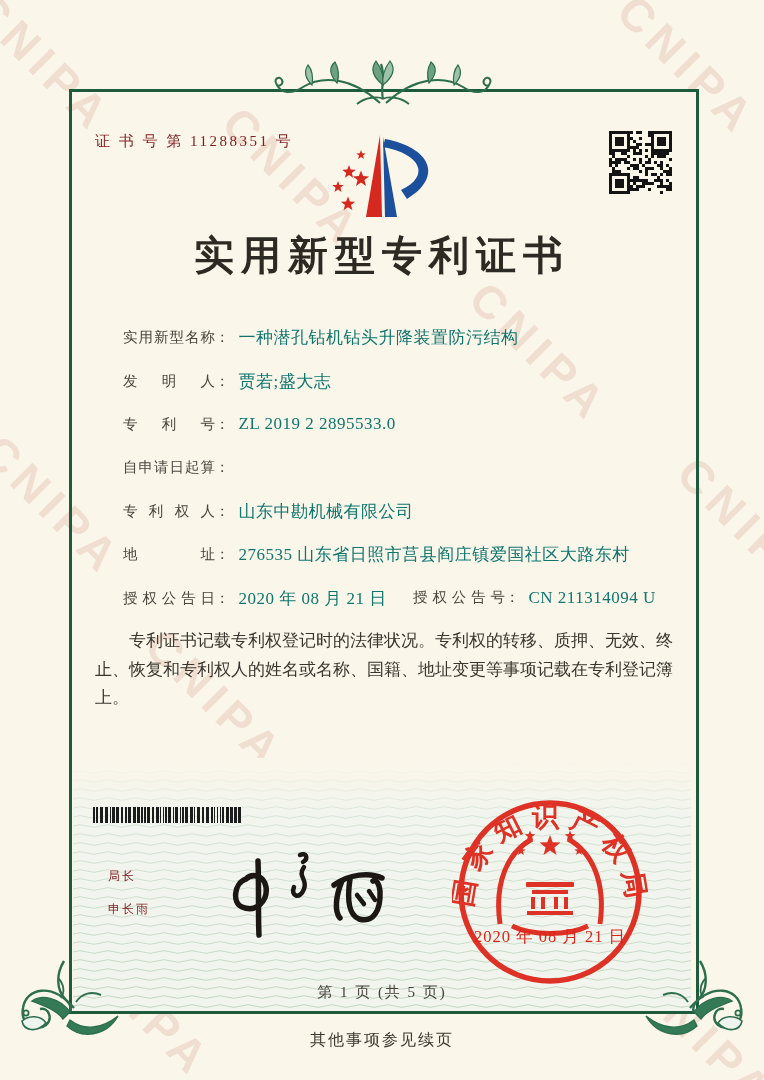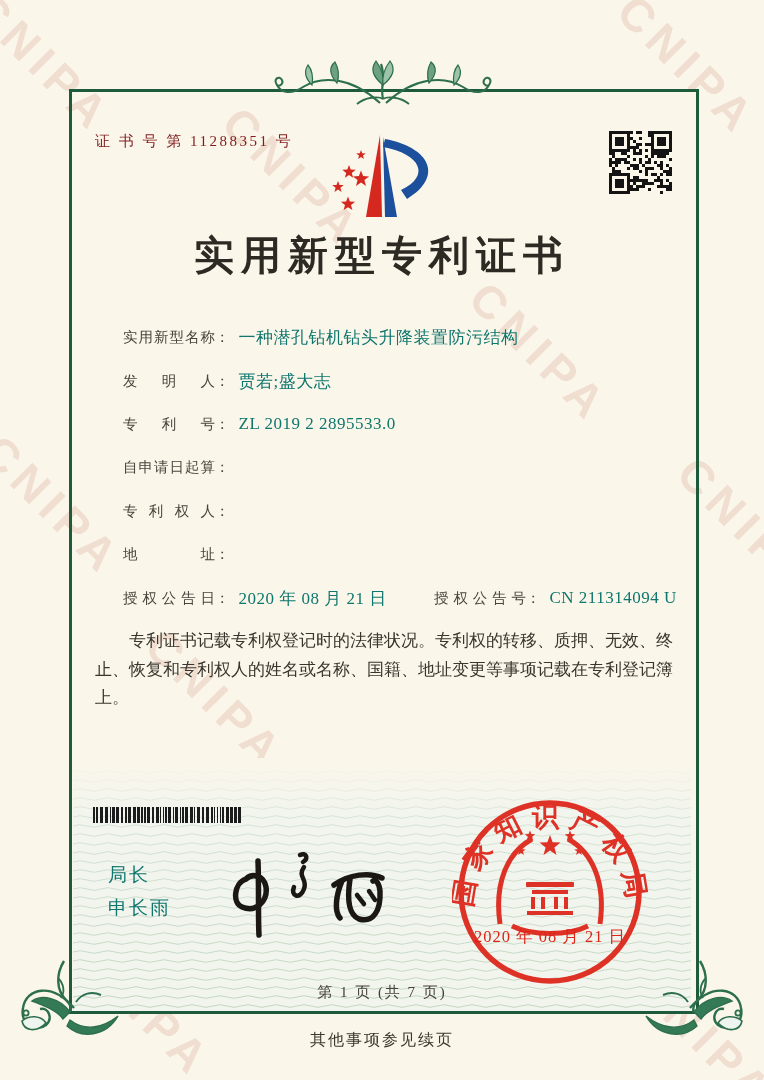--- a/index.html
+++ b/index.html
@@ -42,29 +42,29 @@
     left:64px;top:228px;width:636px;text-align:center;
     font-size:40px;font-weight:bold;letter-spacing:7px;color:#2d2923;z-index:2;
   }
   
   .rows{left:95px;top:316px;width:585px;z-index:2;position:absolute;margin-left:28px;}
   .row{height:43.4px;display:flex;align-items:center;position:relative;}
   .lbl{display:inline-block;width:92px;font-size:14.5px;color:#49453d;
        text-align:justify;text-align-last:justify;-moz-text-align-last:justify;}
   .colon{font-size:14.5px;color:#49453d;margin-right:9px;}
   .val{font-size:17px;color:#0f766e;letter-spacing:0.5px;white-space:nowrap;}
-  .pair2{position:absolute;left:311px;display:flex;align-items:center;}
+  .pair2{position:absolute;left:290px;display:flex;align-items:flex-start;}
   
   .legal{left:95px;top:627px;width:578px;z-index:2;font-size:17px;line-height:28.5px;color:#3a362e;text-align:justify;}
   .legal p{margin:0;text-indent:2em;}
   
   .barcode{left:93px;top:807px;height:16px;display:flex;align-items:stretch;z-index:2;}
   .barcode div{background:#1c1c1c;}
-  .signer{left:108px;top:860px;z-index:2;font-family:Liberation Mono, monospace;
-          font-size:19px;line-height:33px;color:#0f766e;letter-spacing:2px;}
+  .signer{left:108px;top:860px;z-index:2;font-family:Liberation Sans, sans-serif;
+          font-size:12px;line-height:33px;color:#7f1d1d;letter-spacing:2px;}
   .sig{left:222px;top:833px;z-index:2;}
   .seal{left:452px;top:794px;z-index:2;opacity:0.93;}
   .seal-date{left:458px;top:926px;width:184px;text-align:center;z-index:2;
              color:#de2418;font-size:16.5px;letter-spacing:1px;}
   .page-info{left:64px;top:983px;width:636px;text-align:center;font-size:15px;letter-spacing:2px;color:#45413a;z-index:2;}
   .note{left:64px;top:1030px;width:636px;text-align:center;font-size:16px;letter-spacing:2px;color:#3c382f;z-index:2;}
   .orn{z-index:4;pointer-events:none;}
   .orn-tc{left:267px;top:59px;}
   .orn-bl{left:12px;top:958px;}
   .orn-br{left:642px;top:958px;transform:scaleX(-1);}
@@ -596,24 +596,26 @@
       <span class="colon">：</span>
       <span class="val">ZL 2019 2 2895533.0</span>
   </div>
   <div class="row">
     <span class="lbl">自申请日起算</span>
       <span class="colon">：</span>
   </div>
   <div class="row">
     <span class="lbl">专利权人</span>
       <span class="colon">：</span>
+      <span class="val">山东中勘机械有限公司</span>
   </div>
   <div class="row">
     <span class="lbl">地址</span>
       <span class="colon">：</span>
+      <span class="val">276535 山东省日照市莒县阎庄镇爱国社区大路东村</span>
   </div>
   <div class="row">
     <span class="lbl">授权公告日</span>
       <span class="colon">：</span>
       <span class="val">2020 年 08 月 21 日</span>
     <span class="pair2">
       <span class="lbl">授权公告号</span>
         <span class="colon">：</span>
         <span class="val">CN 211314094 U</span>
     </span>
@@ -705,21 +707,21 @@
     <rect x="102" y="103" width="4" height="12" stroke="none"></rect>
     <rect x="112" y="103" width="4" height="12" stroke="none"></rect>
     <rect x="75" y="117" width="46" height="4" stroke="none"></rect>
     <path d="M48,130 C42,88 56,58 80,45" fill="none" stroke-width="5"></path>
     <path d="M148,130 C154,88 140,58 116,45" fill="none" stroke-width="5"></path>
     <path d="M60,132 C80,142 116,142 136,132" fill="none" stroke-width="5"></path>
   </g>
 </svg>
 <div class="abs seal-date">2020 年 08 月 21 日</div>
 
-<div class="abs page-info">第 1 页 (共 7 页)</div>
+<div class="abs page-info">第 1 页 (共 5 页)</div>
 <div class="abs note">其他事项参见续页</div>
 
 <svg class="abs orn orn-tc" width="232" height="50" viewBox="0 0 232 50" fill="none" stroke="#2d6e4d" stroke-width="2">
   <g>
     <path d="M113,44 C85,18 55,16 36,28 C24,36 14,34 10,26"></path>
     <path d="M10,26 C6,20 12,16 15,21 C17,25 12,28 10,26"></path>
     <path d="M70,24 C62,15 62,8 68,3 C72,10 72,18 70,24 Z" fill="#6ea182" stroke-width="1.2"></path>
     <path d="M45,26 C38,19 37,12 41,6 C46,12 46,20 45,26 Z" fill="#9ec3ab" stroke-width="1.2"></path>
     <path d="M90,45 C98,38 112,37 116,40" stroke-width="1.8"></path>
   </g>

